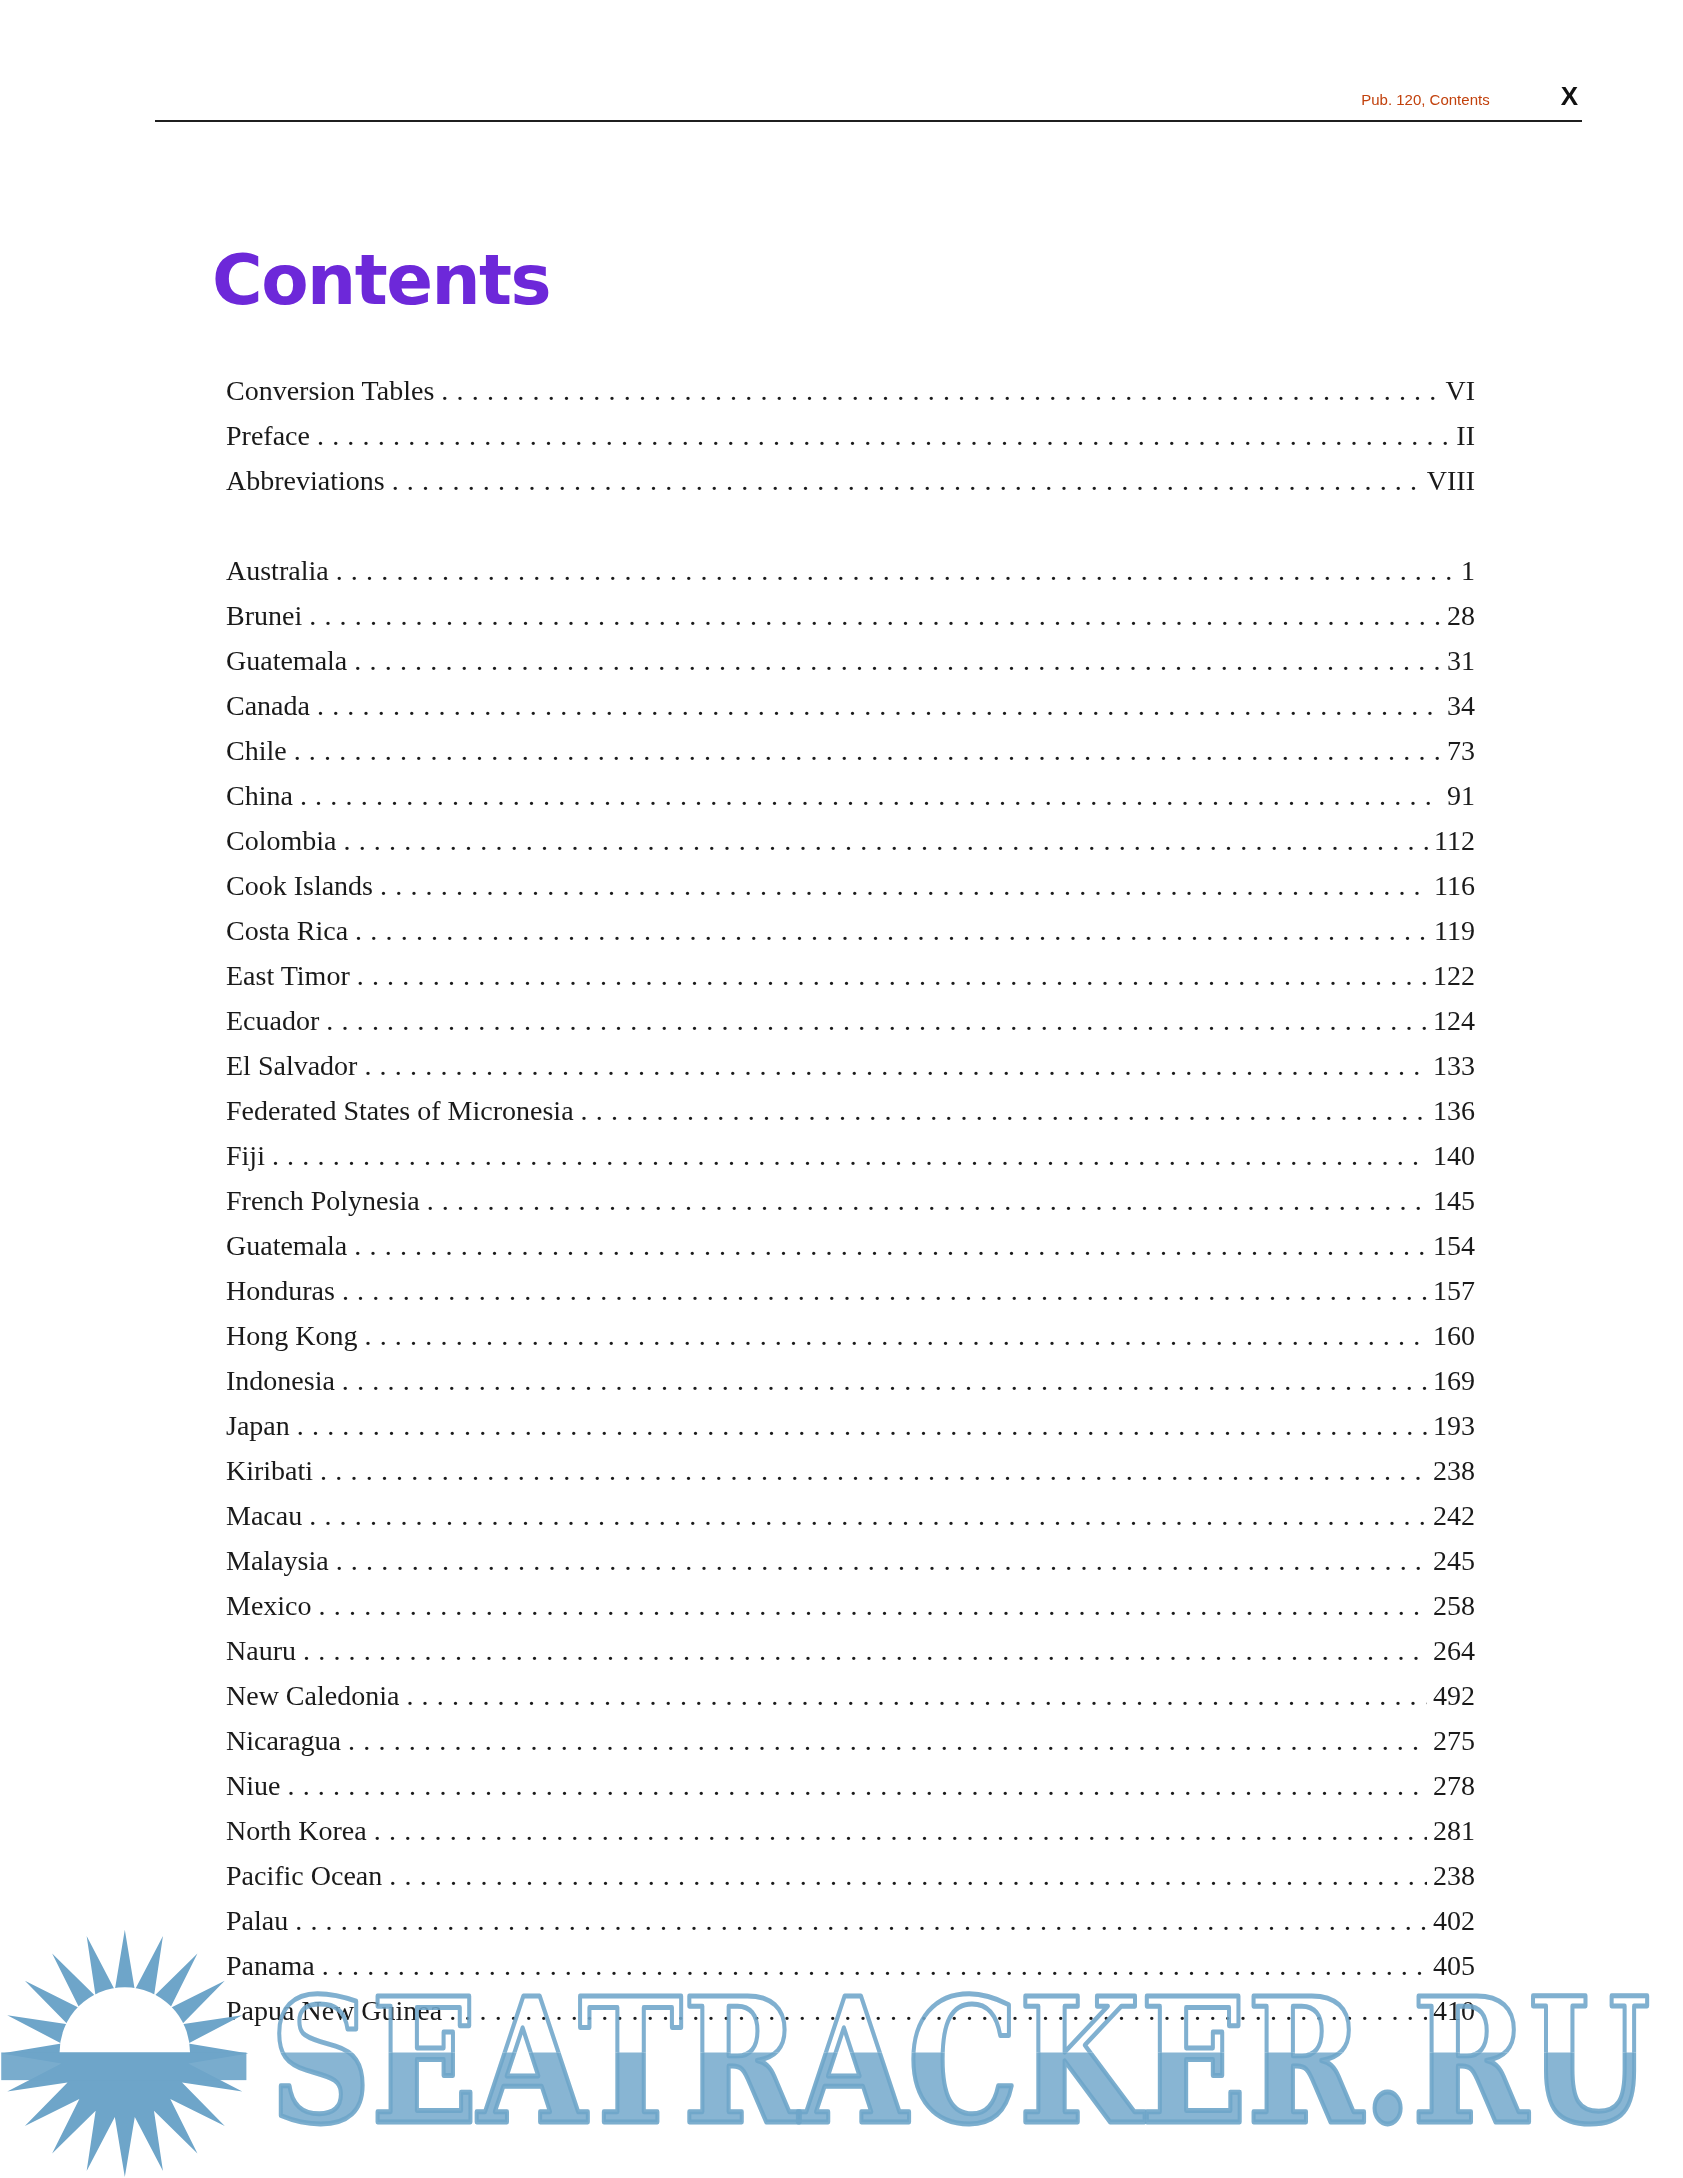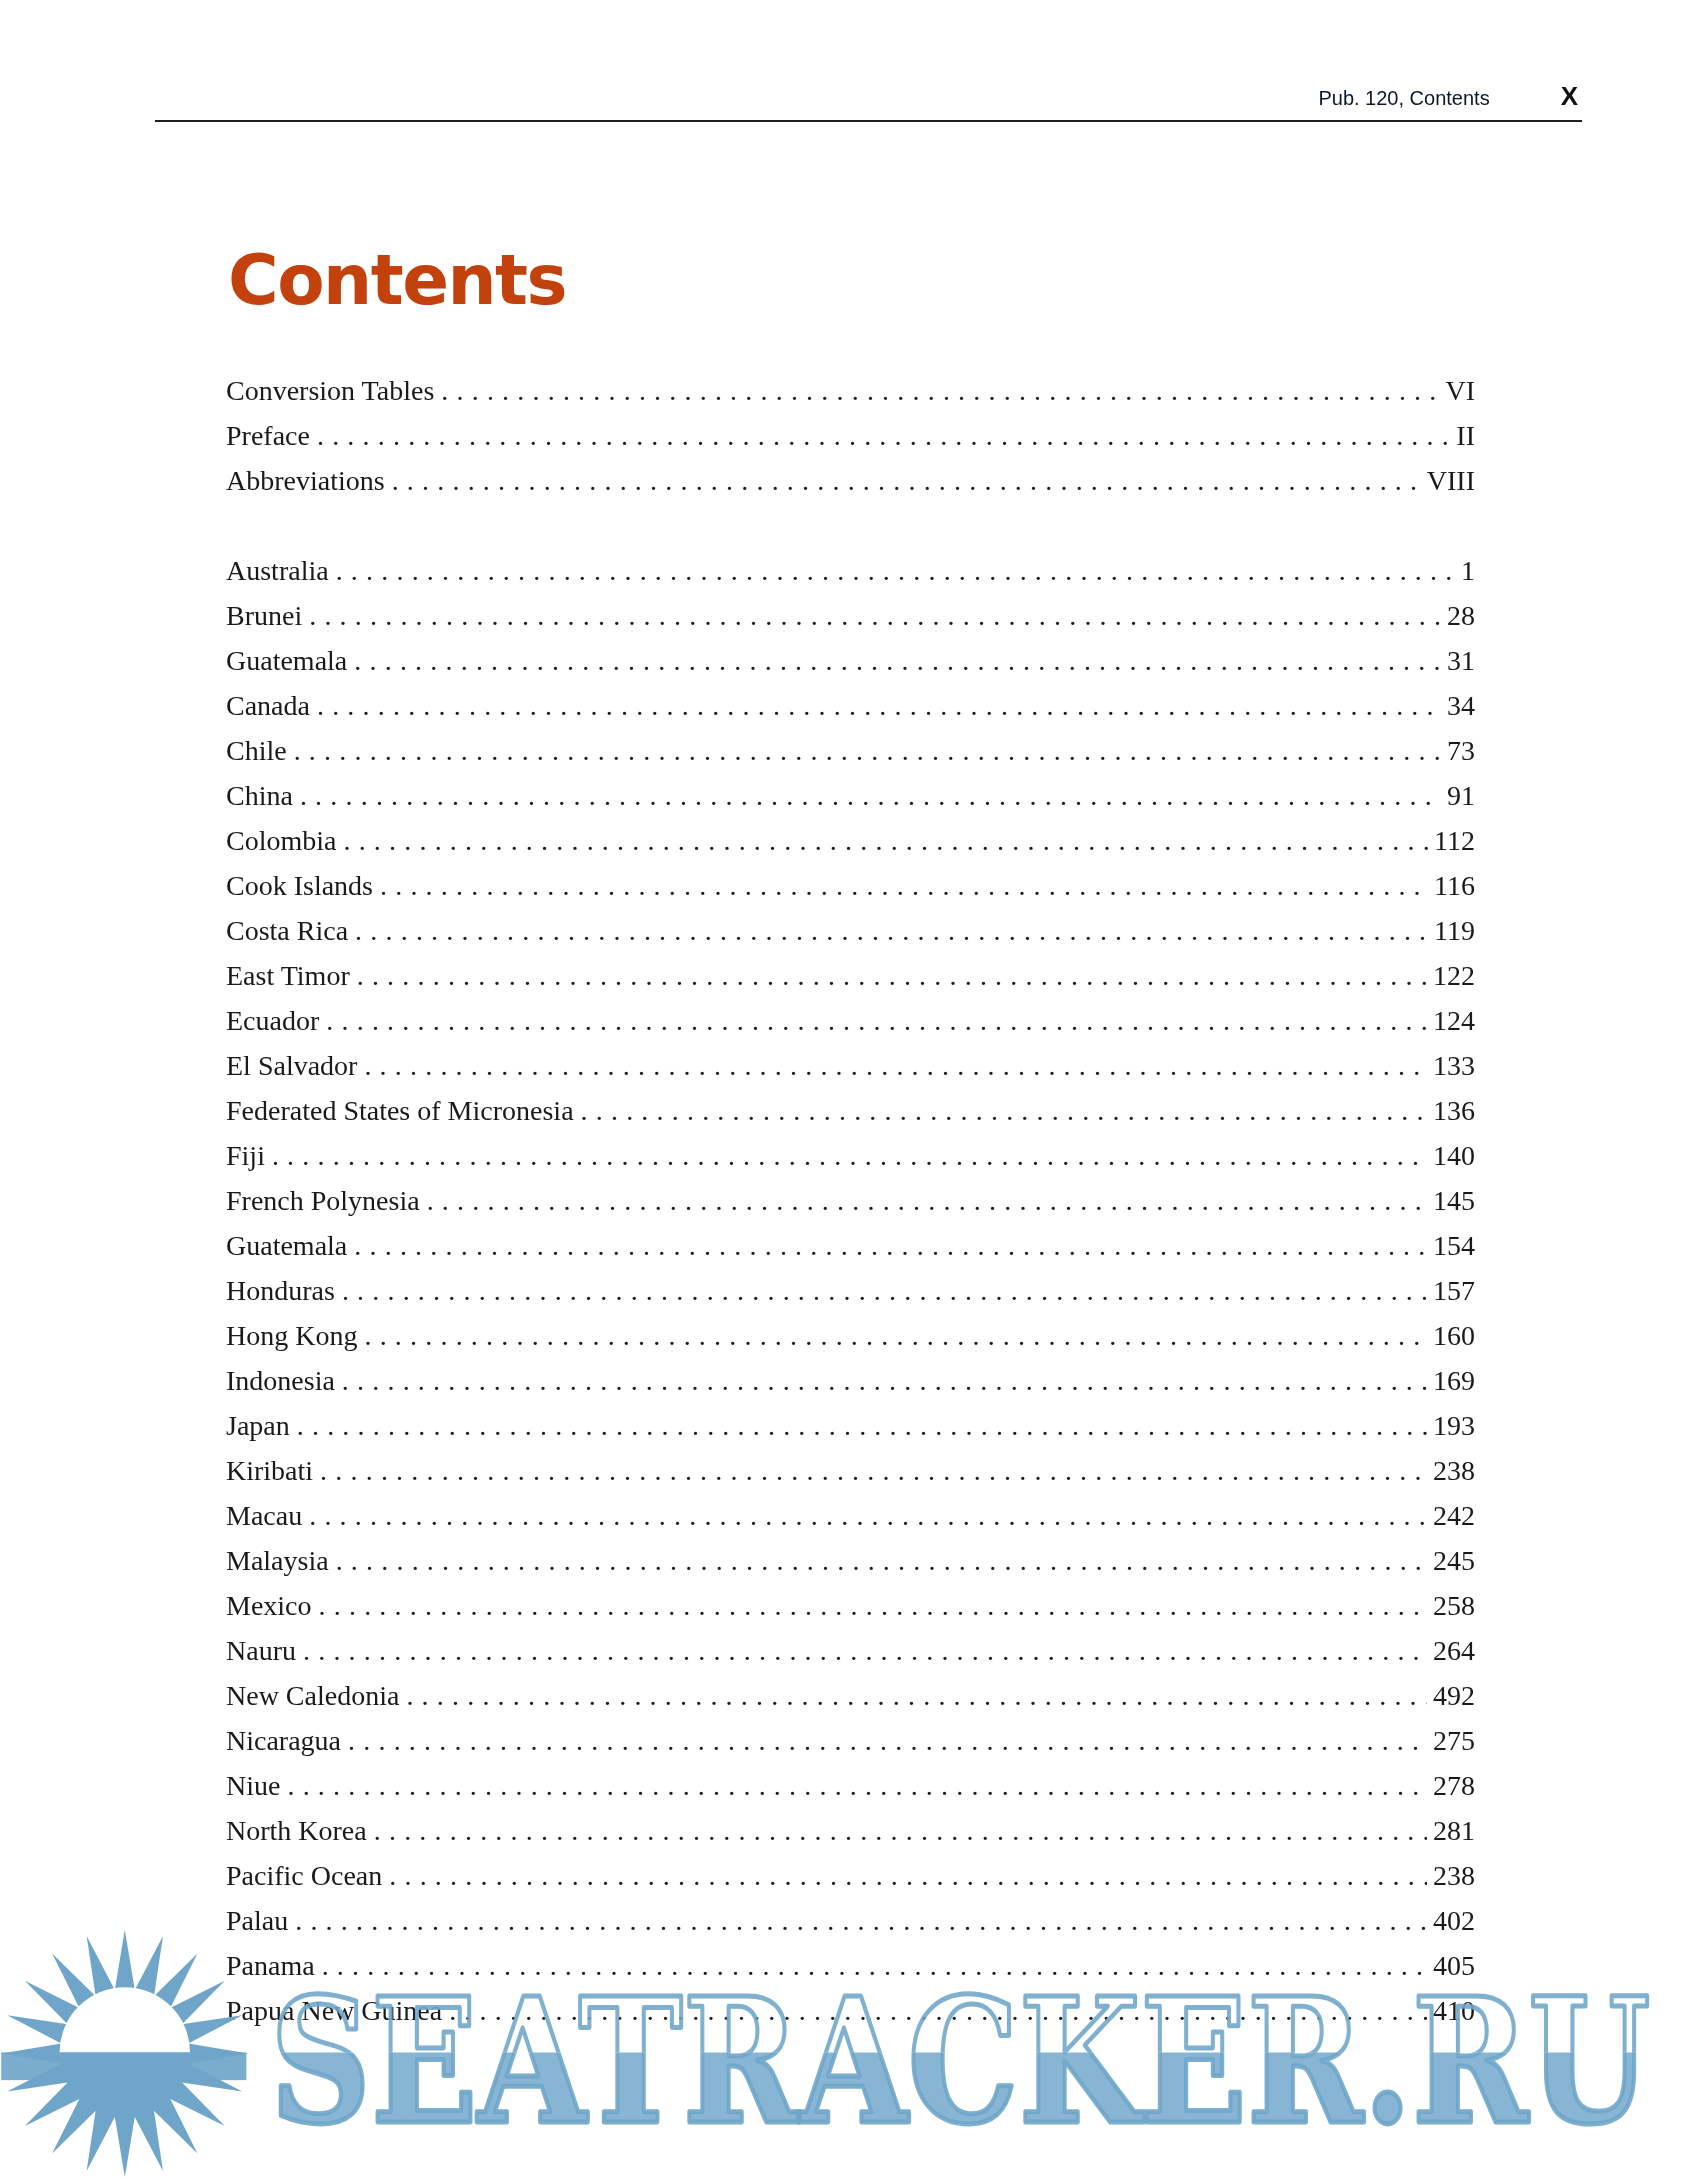--- a/index.html
+++ b/index.html
@@ -10,32 +10,32 @@
     overflow:hidden;
     font-family:"Liberation Serif",serif;
     color:#1a1a1a;
   }
   
   .running-head{
     position:absolute;top:81px;left:155px;width:1427px;
     display:flex;justify-content:flex-end;align-items:baseline;gap:71px;
     font-family:"Liberation Sans",sans-serif;
   }
-  .running-title{font-size:20px;color:#0f172a;}
+  .running-title{font-size:15px;color:#c2410c;}
   .running-page{font-size:26px;font-weight:bold;color:#111;padding-right:4px;}
   .rule{
     position:absolute;top:120px;left:155px;width:1427px;height:2px;
     background:#1f1f1f;
   }
   
   .page-title{
-    position:absolute;left:228px;top:194px;
+    position:absolute;left:212px;top:194px;
     font-family:"DejaVu Sans",sans-serif;
     font-weight:bold;font-size:69px;letter-spacing:-1.5px;
-    color:#c2410c;
+    color:#6d28d9;
   }
   
   .toc{
     position:absolute;left:226px;top:368px;width:1249px;
     font-size:28px;
   }
   .toc-row{
     display:flex;align-items:baseline;
     height:45px;line-height:45px;
     white-space:nowrap;

